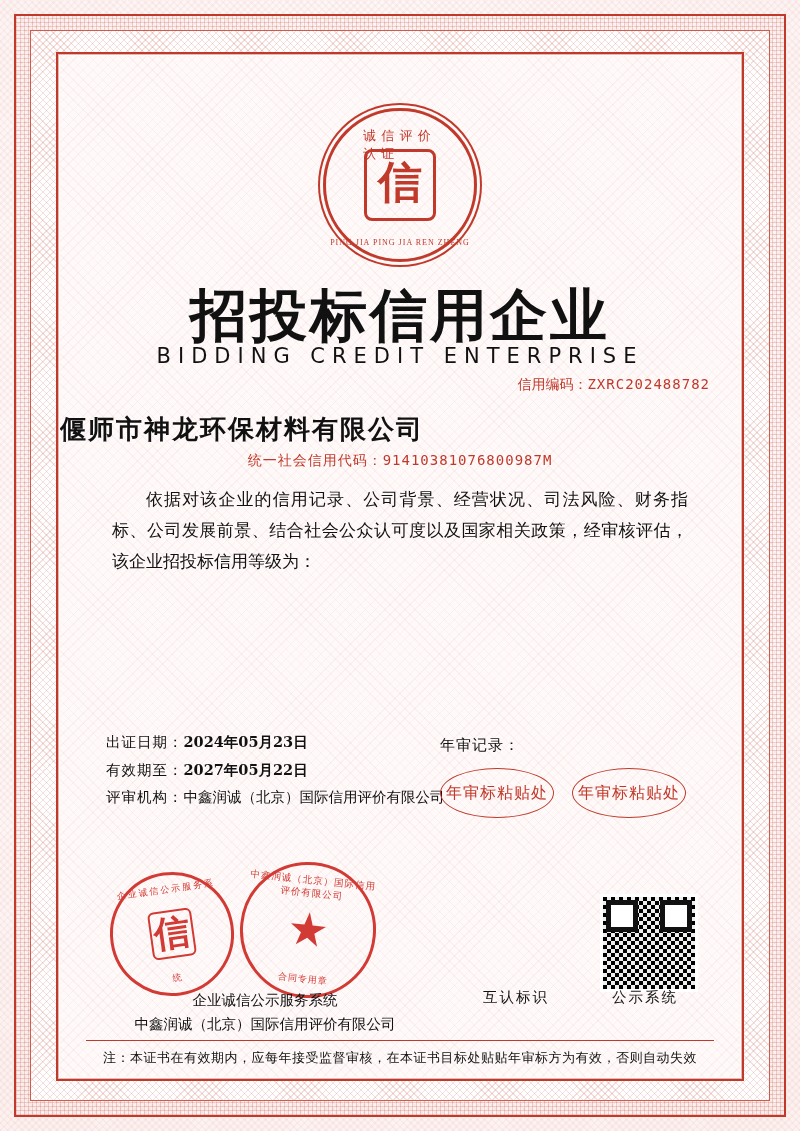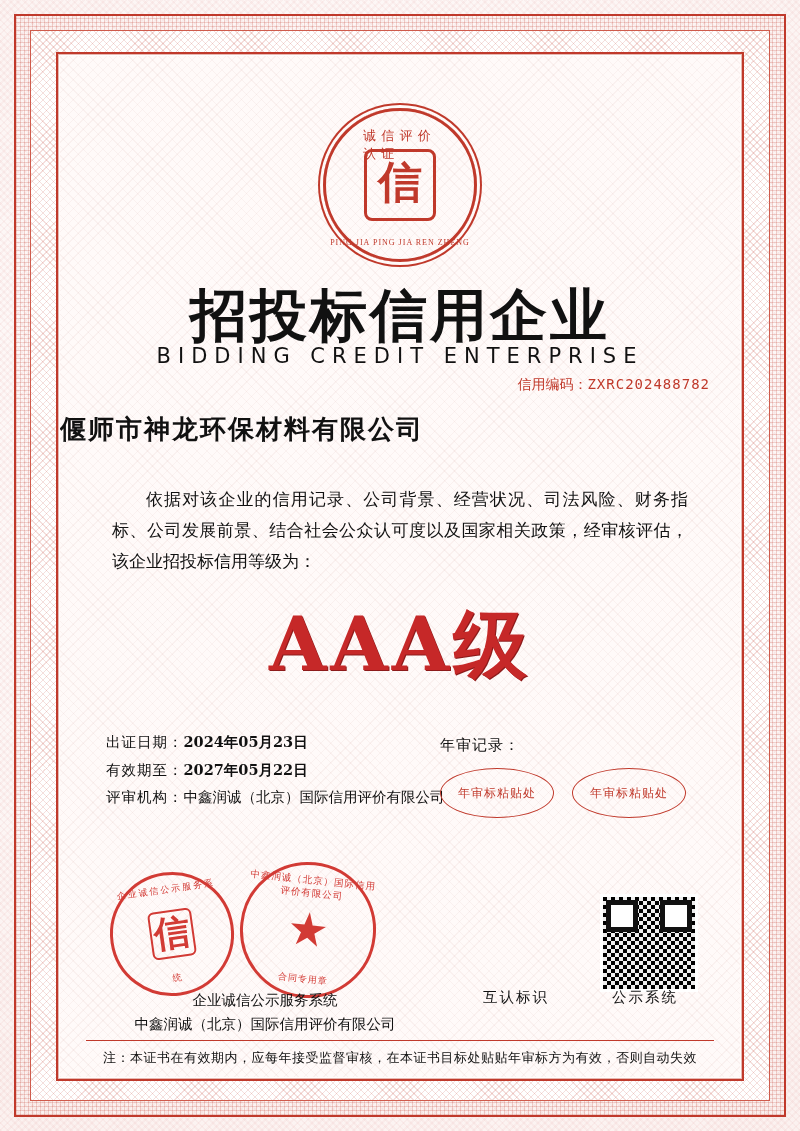--- a/index.html
+++ b/index.html
@@ -120,21 +120,21 @@
   .info .url{font-family:"DejaVu Serif", serif;font-weight:bold;}
 
   .annual{
     position:absolute;top:680px;left:380px;
     font-size:15px;color:#111;font-family:"DejaVu Sans", sans-serif;letter-spacing:1px;
   }
   .annual-boxes{position:absolute;top:712px;left:380px;display:flex;gap:18px;}
   .annual-box{
     width:112px;height:48px;border:1px solid #c0392b;border-radius:50%;
     display:flex;align-items:center;justify-content:center;
-    color:#c0392b;font-size:12px;letter-spacing:1px;
+    color:#c0392b;font-size:16px;letter-spacing:1px;
     font-family:Liberation Sans, sans-serif;
     text-align:right;
   }
 
   
   .seal{
     position:absolute;border:3px solid #cf2b25;border-radius:50%;
     color:#cf2b25;opacity:.92;
     display:flex;align-items:center;justify-content:center;
   }
@@ -207,26 +207,26 @@
     </div>
 
     <div class="title-cn">招投标信用企业</div>
     <div class="title-en">BIDDING CREDIT ENTERPRISE</div>
 
     <div class="code-line">
       <span>信用编码：</span><span class="val">ZXRC202488782</span>
     </div>
 
     <div class="company">偃师市神龙环保材料有限公司</div>
+    <div class="uscc">
+      <span>统一社会信用代码：</span><span class="mono">91410381076800987M</span>
+    </div>
 
     <div class="body-text">依据对该企业的信用记录、公司背景、经营状况、司法风险、财务指标、公司发展前景、结合社会公众认可度以及国家相关政策，经审核评估，该企业招投标信用等级为：</div>
 
-    <div class="grade">
-      <span>AAA</span><span class="cn">级</span>
-    </div>
 
     <div class="info">
       <div>
         <span class="lbl">出证日期：</span><span class="val">2024年05月23日</span>
       </div>
       <div>
         <span class="lbl">有效期至：</span><span class="val">2027年05月22日</span>
       </div>
       <div>
         <span class="lbl">评审机构：</span><span>中鑫润诚（北京）国际信用评价有限公司</span>

